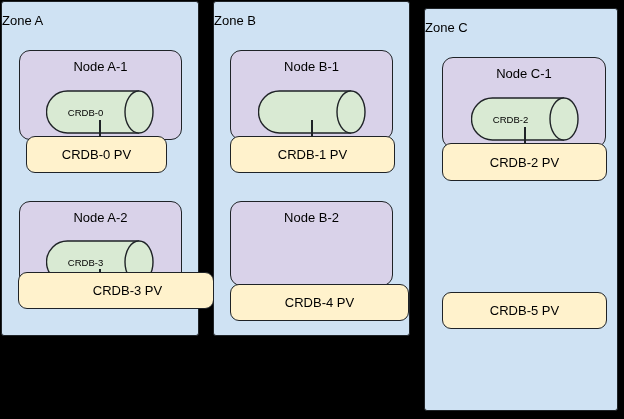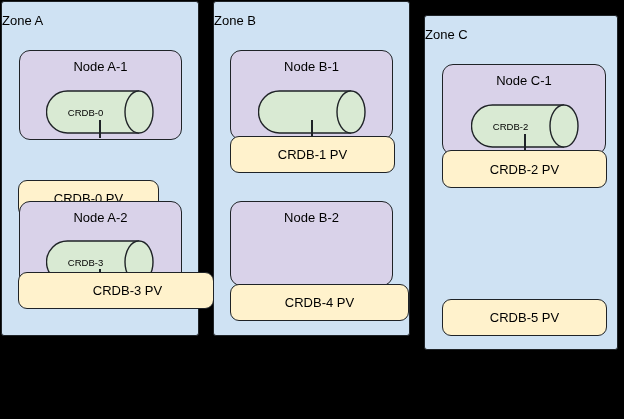--- a/index.html
+++ b/index.html
@@ -103,21 +103,21 @@
           <path d="M 93 1 L 21.5 1 A 20.5 20.5 0 0 0 21.5 43 L 93 43 Z" fill="#d9ead3" stroke="none"></path>
           <path d="M 93 1 L 21.5 1 A 20.5 20.5 0 0 0 21.5 43 L 93 43" fill="none" stroke="#1f2327" stroke-width="1.4"></path>
           <ellipse cx="93" cy="22" rx="14" ry="21" fill="#d9ead3" stroke="#1f2327" stroke-width="1.4"></ellipse>
         </svg>
         <div class="cyl-label">CRDB-0</div>
       </div>
     </div>
 
     <div class="connector" style="left:97px; top:118px; height:18px;"></div>
 
-    <div class="pv" style="left:16px; top:134px; width:141px; height:37px;margin-top:44px;">
+    <div class="pv" style="left:24px; top:134px; width:141px; height:37px;">
       <span>CRDB-0 PV</span>
     </div>
 
     <div class="node" style="left:17px; top:187px; width:163px; height:85px;">
       <div class="node-label">Node A-2</div>
       <div class="cylinder" style="left:26px; top:38px;">
         <svg width="108" height="44" viewBox="0 0 108 44">
           <path d="M 93 1 L 21.5 1 A 20.5 20.5 0 0 0 21.5 43 L 93 43 Z" fill="#d9ead3" stroke="none"></path>
           <path d="M 93 1 L 21.5 1 A 20.5 20.5 0 0 0 21.5 43 L 93 43" fill="none" stroke="#1f2327" stroke-width="1.4"></path>
           <ellipse cx="93" cy="22" rx="14" ry="21" fill="#d9ead3" stroke="#1f2327" stroke-width="1.4"></ellipse>
@@ -155,21 +155,21 @@
 
     <div class="node" style="left:16px; top:187px; width:163px; height:85px;">
       <div class="node-label">Node B-2</div>
     </div>
 
     <div class="pv" style="left:16px; top:282px; width:179px; height:37px;">
       <span>CRDB-4 PV</span>
     </div>
   </section>
 
-  <section class="zone" style="left:424px; top:15px; width:194px; height:335px;">
+  <section class="zone" style="left:424px; top:8px; width:194px; height:403px;">
     <div class="zone-label">Zone C</div>
 
     <div class="node" style="left:17px; top:36px; width:164px; height:91px;">
       <div class="node-label">Node C-1</div>
       <div class="cylinder" style="left:28px; top:39px;">
         <svg width="108" height="44" viewBox="0 0 108 44">
           <path d="M 93 1 L 21.5 1 A 20.5 20.5 0 0 0 21.5 43 L 93 43 Z" fill="#d9ead3" stroke="none"></path>
           <path d="M 93 1 L 21.5 1 A 20.5 20.5 0 0 0 21.5 43 L 93 43" fill="none" stroke="#1f2327" stroke-width="1.4"></path>
           <ellipse cx="93" cy="22" rx="14" ry="21" fill="#d9ead3" stroke="#1f2327" stroke-width="1.4"></ellipse>
         </svg>

